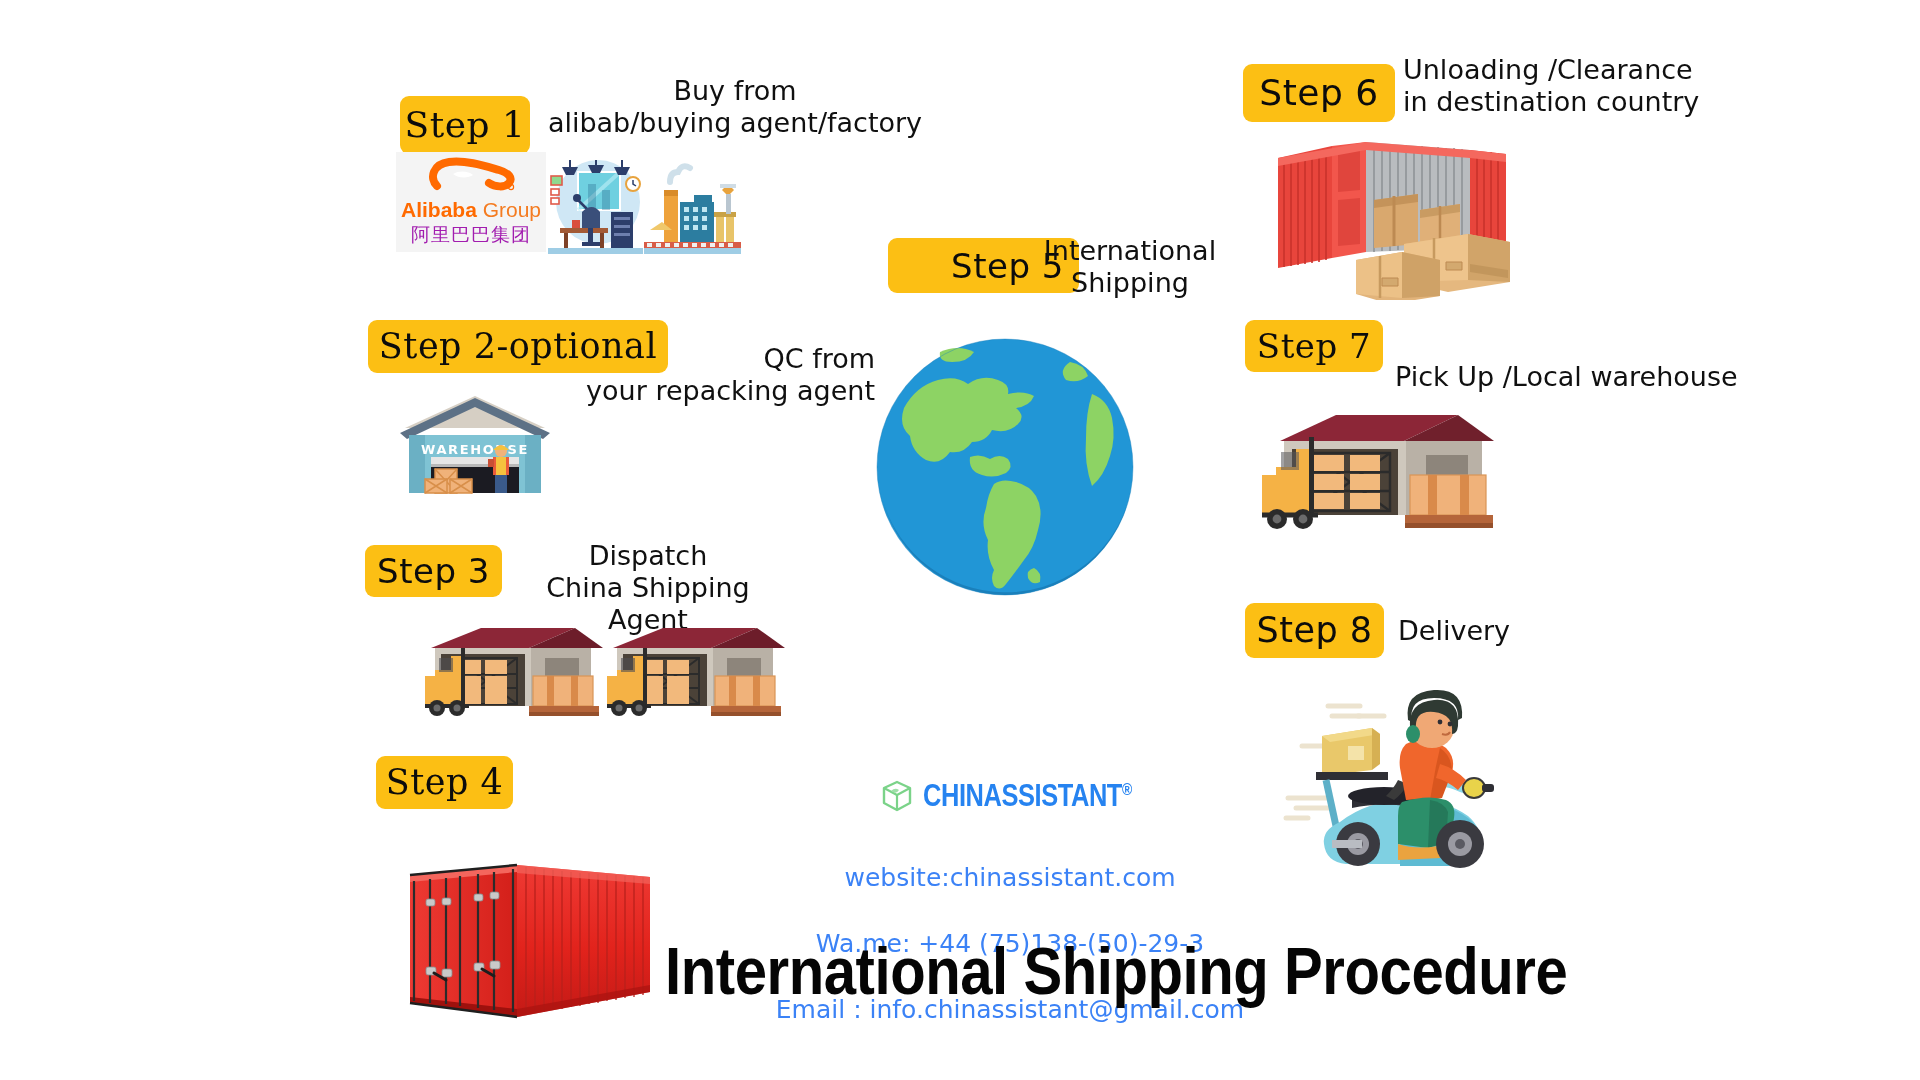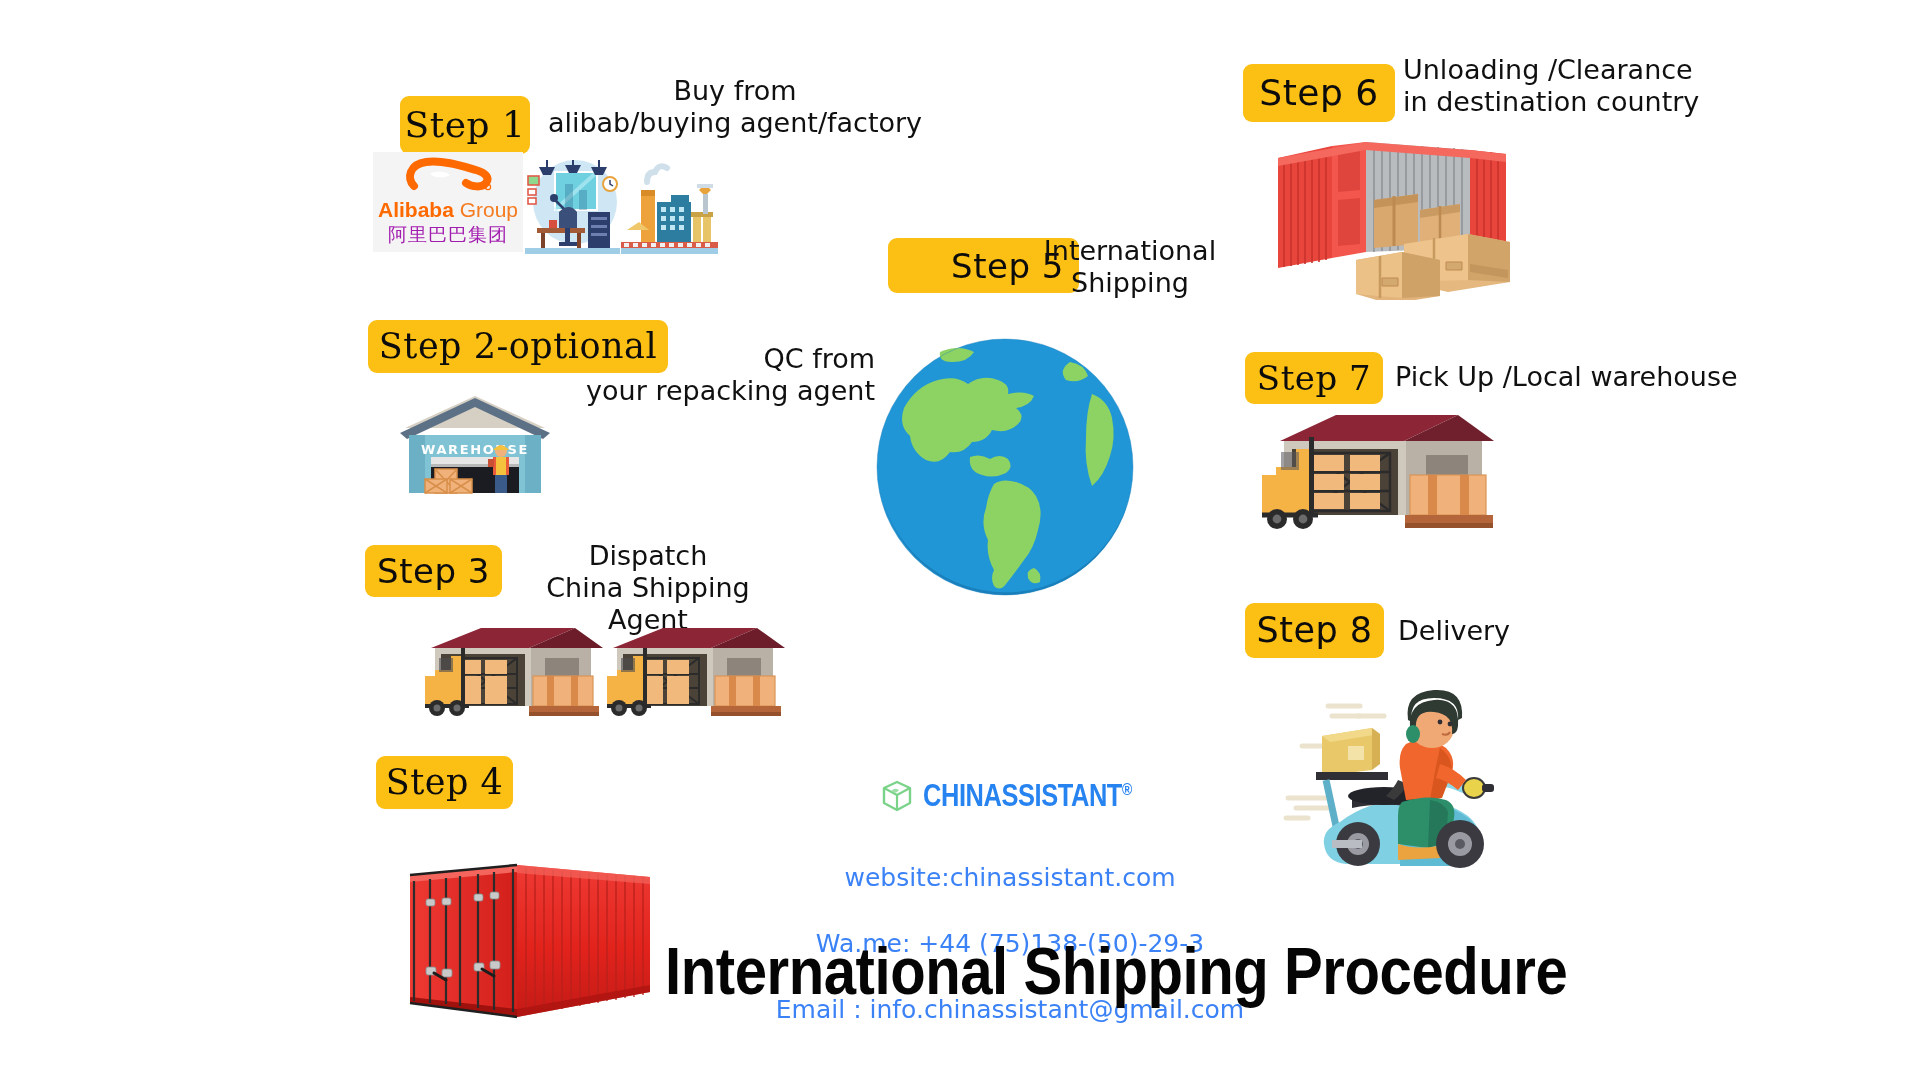--- a/index.html
+++ b/index.html
@@ -94,21 +94,21 @@
 <body>
 
 <div class="canvas">
 
   <div class="abs" style="left:400px;top:80px;margin-top:16px;">
     <div class="badge" style="width:130px;height:58px;font-size:36px;">Step 1</div>
   </div>
   <div class="abs caption c" style="left:540px;top:75px;width:390px;">Buy from
 alibab/buying agent/factory</div>
 
-  <div class="abs" style="left:373px;top:152px;width:345px;height:105px;">
+  <div class="abs" style="left:396px;top:152px;width:345px;height:105px;">
     <div class="alicard abs" style="left:0;top:0;width:150px;height:100px;">
       <svg width="96" height="42" viewBox="0 0 96 42">
         <path d="M14 30 C6 22 10 8 26 6 C44 4 62 10 76 14 C86 17 90 22 86 27 C82 32 72 31 66 27" fill="none" stroke="#ff6a00" stroke-width="8" stroke-linecap="round"></path>
         <path d="M30 18 C36 14 46 15 50 19 C46 22 36 23 30 18 Z" fill="#fff"></path>
         <circle cx="88" cy="31" r="2.6" fill="none" stroke="#ff6a00" stroke-width="1.2"></circle>
       </svg>
       <div class="ali-logo-txt"><span>Alibaba</span><span class="grp"> Group</span></div>
       <div class="ali-cn">阿里巴巴集团</div>
     </div>
 
@@ -455,21 +455,21 @@
       <path d="M176 122 h16 v8 h-16 z" fill="#d3a96f" stroke="#bd8a52" stroke-width="1"></path>
       <path d="M200 124 L238 130 L238 138 L200 132 Z" fill="#c2965c"></path>
       <path d="M86 120 L132 112 L170 120 L170 156 L120 164 L86 154 Z" fill="#e2b47b"></path>
       <path d="M86 120 L132 112 L132 158 L86 154 Z" fill="#ecc187"></path>
       <path d="M132 112 L170 120 L170 156 L132 158 Z" fill="#cfa267"></path>
       <path d="M110 116 L110 158" stroke="#c79a5f" stroke-width="2.5"></path>
       <path d="M112 138 h16 v8 h-16 z" fill="#d3a96f" stroke="#bd8a52" stroke-width="1"></path>
     </g>
   </svg>
 
-  <div class="abs" style="left:1245px;top:352px;">
+  <div class="abs" style="left:1245px;top:320px;">
     <div class="badge" style="width:138px;height:52px;font-size:34px;">Step 7</div>
   </div>
   <div class="abs caption" style="left:1395px;top:361px;width:460px;">Pick Up  /Local warehouse</div>
 
   <svg class="abs" style="left:1262px;top:405px;" width="275" height="140" viewBox="0 0 275 140">
     <path d="M18 36 L74 10 L196 10 L142 36 Z" fill="#8c2637"></path>
     <path d="M142 36 L196 10 L232 36 Z" fill="#70202c"></path>
     <rect x="142" y="36" width="78" height="74" fill="#b9b1a6"></rect>
     <rect x="164" y="50" width="42" height="32" fill="#8d857b"></rect>
     <rect x="22" y="36" width="122" height="74" fill="#cfc8bd"></rect>

